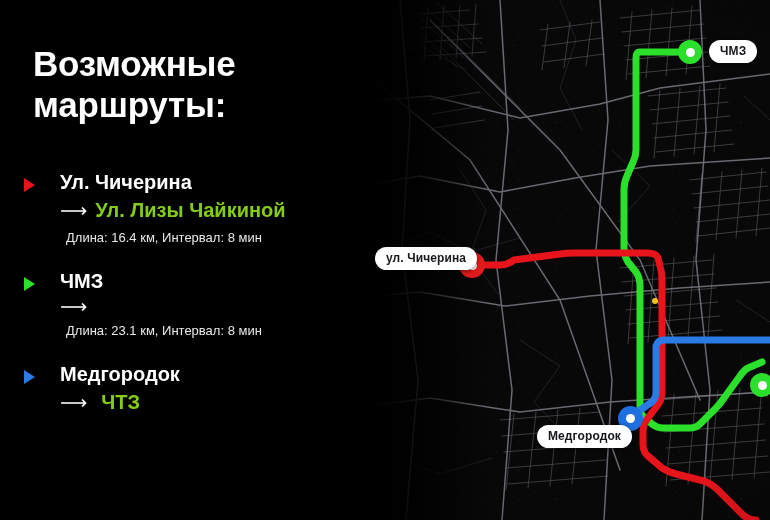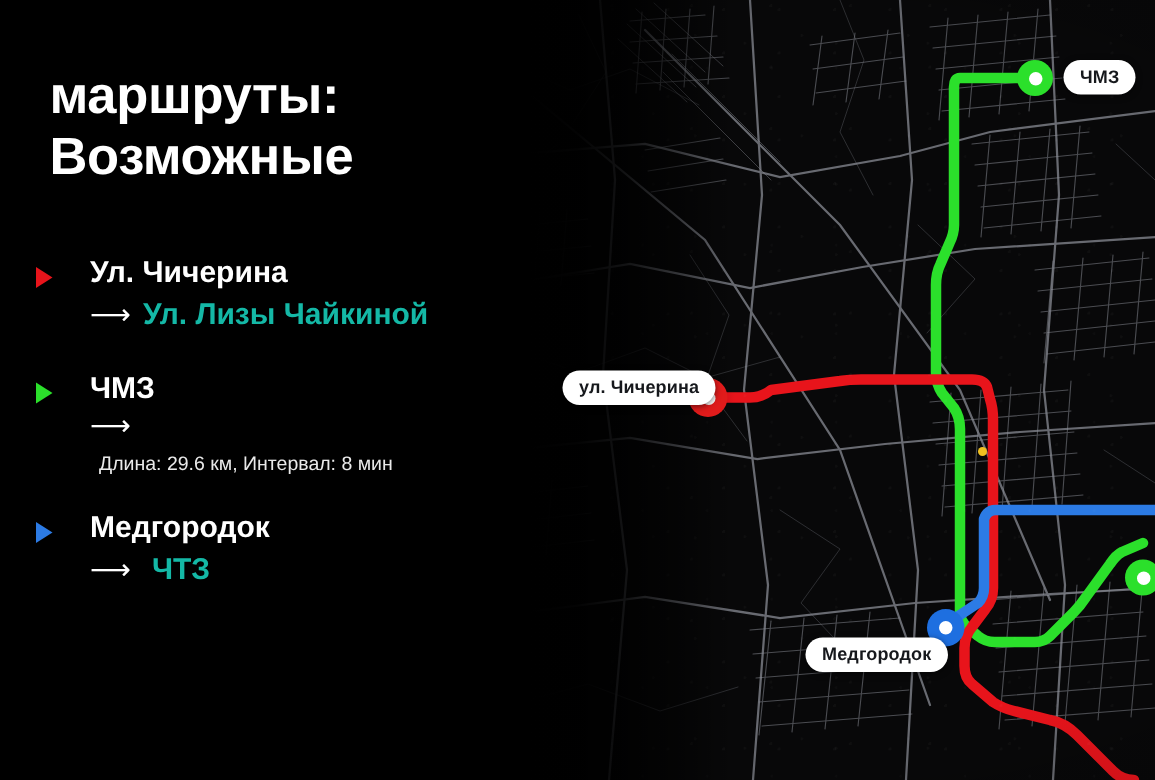--- a/index.html
+++ b/index.html
@@ -50,21 +50,21 @@
   .routes { position:absolute; left:24px; top:170px; width:335px; }
   .route { position:relative; margin-bottom:24px; padding-left:36px; }
   .route .tri { position:absolute; left:0; top:8px; width:0; height:0;
                 border-top:7px solid transparent; border-bottom:7px solid transparent; }
   .tri.red   { border-left:11px solid #E8141B; }
   .tri.green { border-left:11px solid #2BE02B; }
   .tri.blue  { border-left:11px solid #2C7BE5; }
   .route .from { font-size:20px; font-weight:700; line-height:1.25; color:#fff; }
   .route .to-line { display:flex; align-items:center; gap:10px; margin-top:3px; }
   .route .arrow { font-size:19px; color:#fff; line-height:1; letter-spacing:-2px; }
-  .route .to { font-size:20px; font-weight:700; color:#14b8a6; line-height:1.25; }
+  .route .to { font-size:20px; font-weight:700; color:#84cc16; line-height:1.25; }
   .route .meta { margin-top:7px; margin-left:6px; font-size:13px; color:#e9e9e9; font-weight:400; }
 </style>
 </head>
 <body>
 
 <div id="stage">
 
   <div class="map-layer">
     <div class="map-base"></div>
 
@@ -169,42 +169,43 @@
     <div class="pill" style="left:537px; top:425px; z-index:9;">Медгородок</div>
 
     <div class="marker" style="left:750px; top:373px; width:24px; height:24px; background:#2BE02B; z-index:8;">
       <span class="dot"></span>
     </div>
   </div>
 
   <div class="panel">
 
     <div class="title">
+      <div>Возможные</div>
       <div>маршруты:</div>
-      <div>Возможные</div>
     </div>
 
     <div class="routes">
 
       <div class="route">
         <span class="tri red"></span>
         <div class="from">Ул. Чичерина</div>
         <div class="to-line">
           <span class="arrow">⟶</span>
           <span class="to">Ул. Лизы Чайкиной</span>
         </div>
+        <div class="meta">Длина: 16.4 км, Интервал: 8 мин</div>
       </div>
 
       <div class="route">
         <span class="tri green"></span>
         <div class="from">ЧМЗ</div>
         <div class="to-line">
           <span class="arrow">⟶</span>
         </div>
-        <div class="meta">Длина: 29.6 км, Интервал: 8 мин</div>
+        <div class="meta">Длина: 23.1 км, Интервал: 8 мин</div>
       </div>
 
       <div class="route">
         <span class="tri blue"></span>
         <div class="from">Медгородок</div>
         <div class="to-line">
           <span class="arrow">⟶</span>
           <span class="to" style="margin-left:6px;">ЧТЗ</span>
         </div>
       </div>

